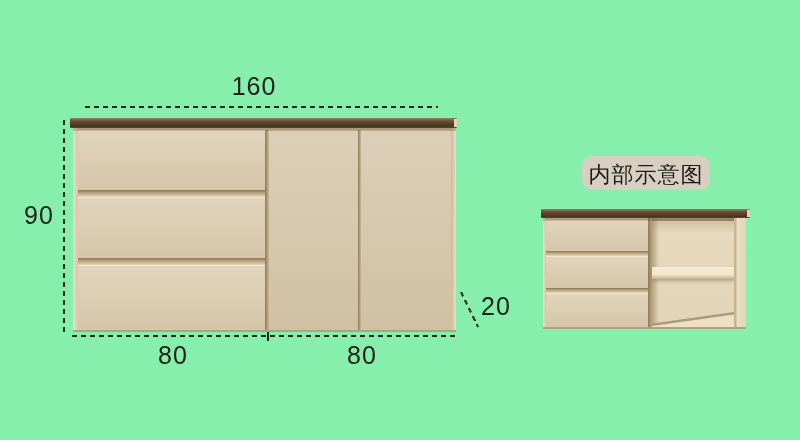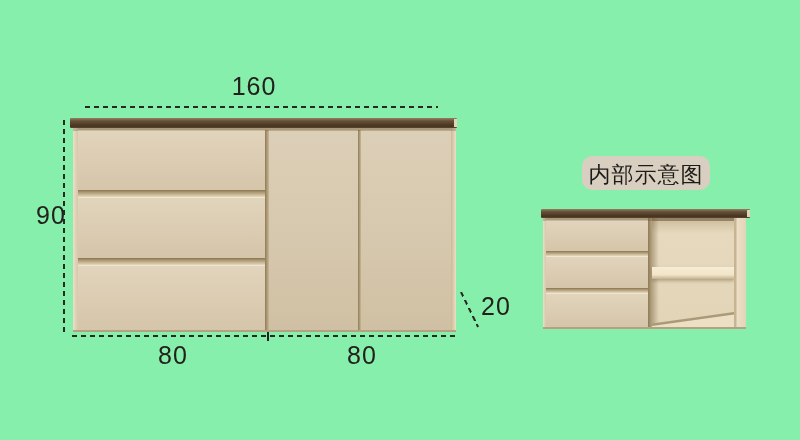--- a/index.html
+++ b/index.html
@@ -73,21 +73,21 @@
     background:linear-gradient(90deg,#c6b493 0px,#c6b493 2px,#ebdfc5 3px,#e2d4b8 100%); }
 </style>
 </head>
 <body>
 
 <div class="stage">
 
   <div class="dim-num" style="left:219px; top:74px; width:70px;">160</div>
   <div class="hdash" style="left:85px; top:106px; width:353px;"></div>
 
-  <div class="dim-num" style="left:30px; top:203px; width:42px;">90</div>
+  <div class="dim-num" style="left:18px; top:203px; width:42px;">90</div>
   <div class="vdash" style="left:63px; top:120px; height:213px;"></div>
 
   <div class="hdash" style="left:72px; top:335px; width:384px;"></div>
   <div class="tick" style="left:267px; top:330px; height:11px;"></div>
   <div class="dim-num" style="left:140px; top:343px; width:66px;">80</div>
   <div class="dim-num" style="left:329px; top:343px; width:66px;">80</div>
 
   <div class="ddash" style="left:461px; top:291px;"></div>
   <div class="dim-num" style="left:481px; top:294px; width:48px; text-align:left;">20</div>
 

